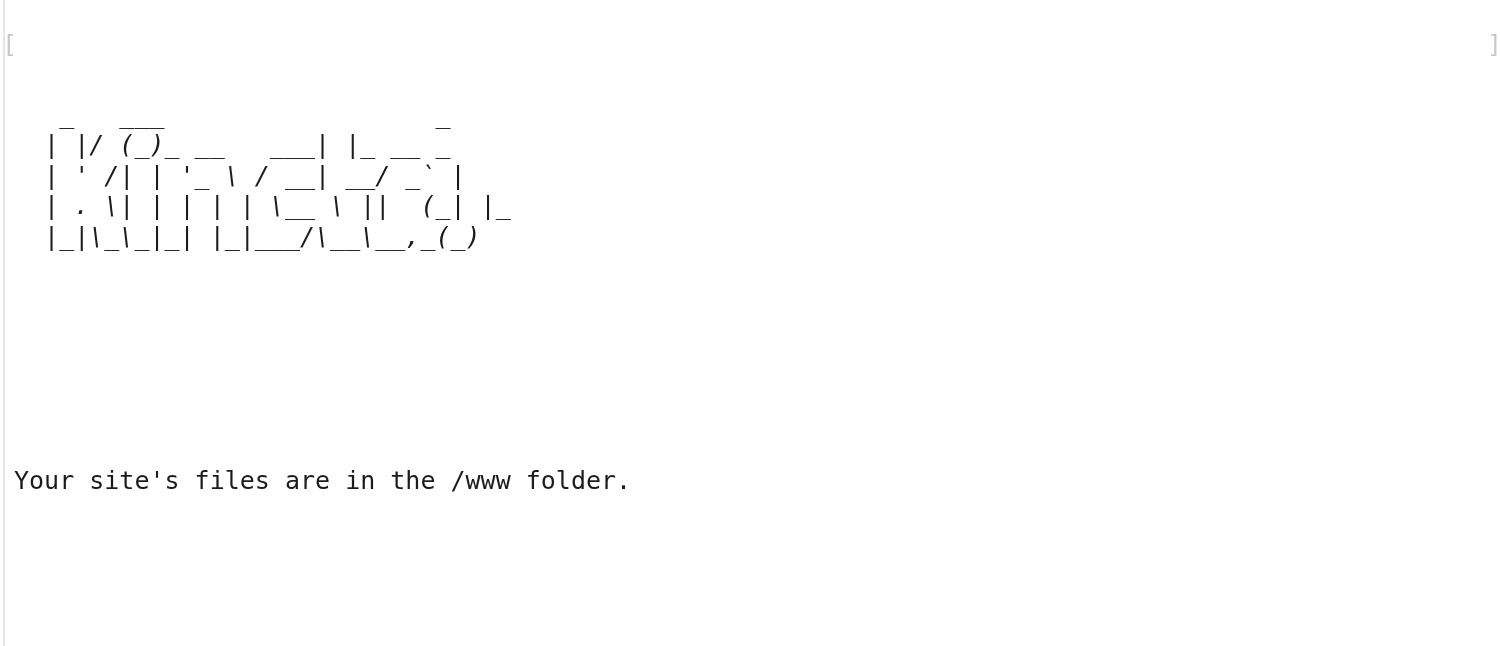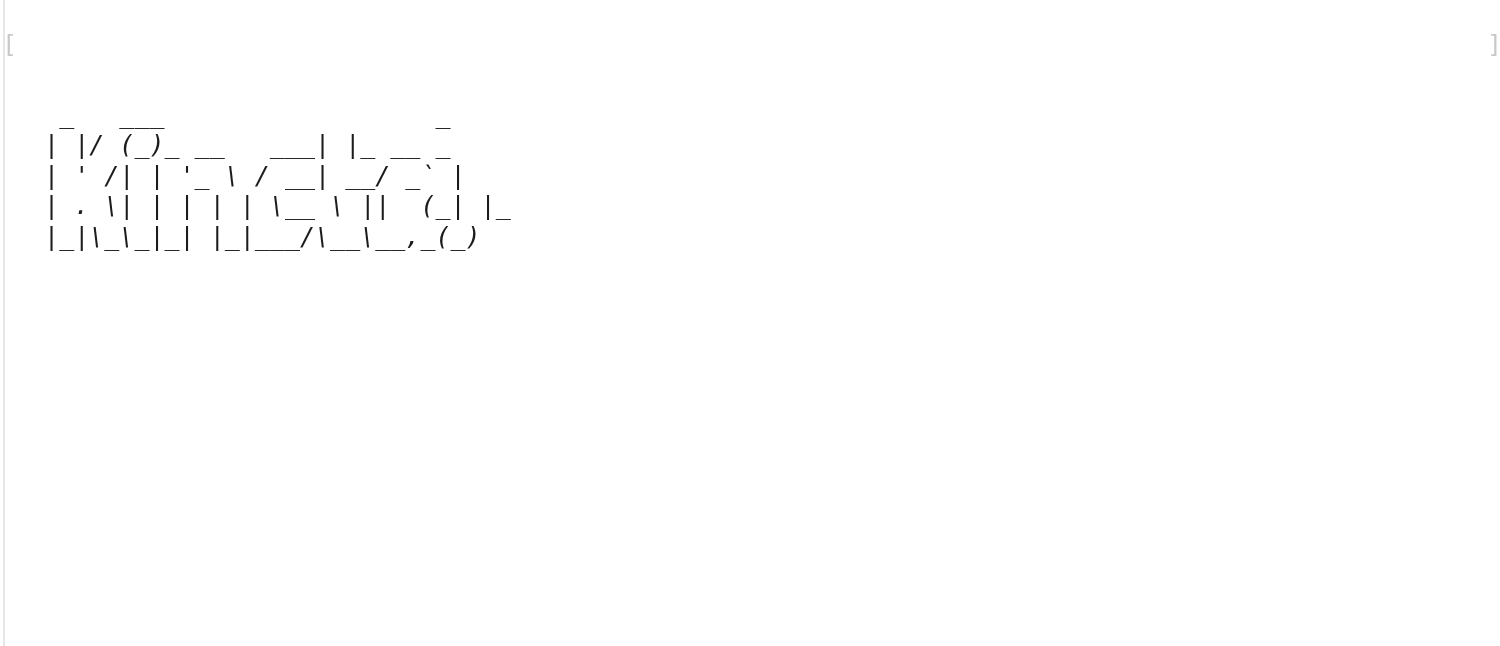--- a/index.html
+++ b/index.html
@@ -94,20 +94,21 @@
   <div class="screen">
 
     <pre class="banner">   _   ___                  _
   | |/ (_)_ __   ___| |_ __ _
   | ' /| | '_ \ / __| __/ _` |
   | . \| | | | | \__ \ ||  (_| |_
   |_|\_\_|_| |_|___/\__\__,_(_)</pre>
 
     <span class="blank"></span>
 
+    <span class="line">Your site's files are in the /www folder.</span>
     
     
     
 
     
     
 
     
     
     

